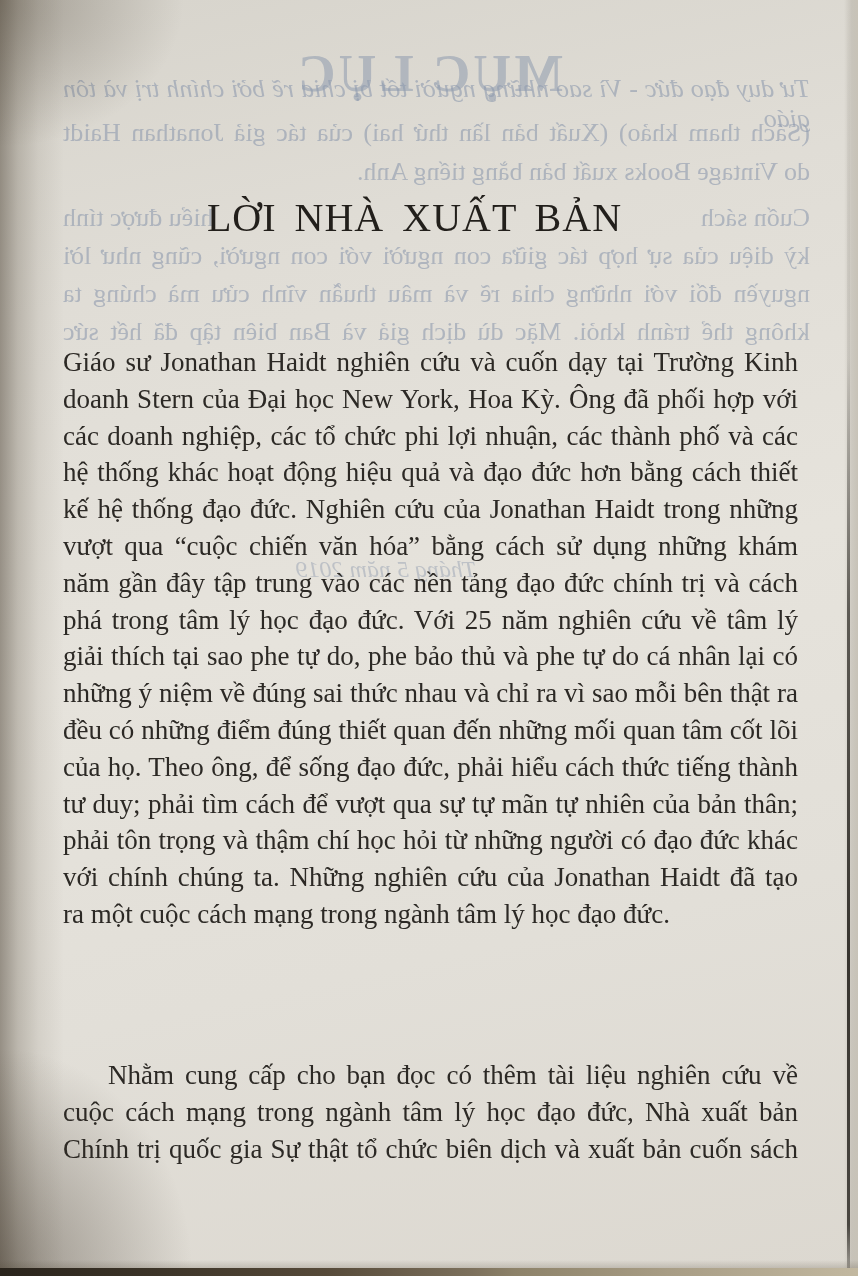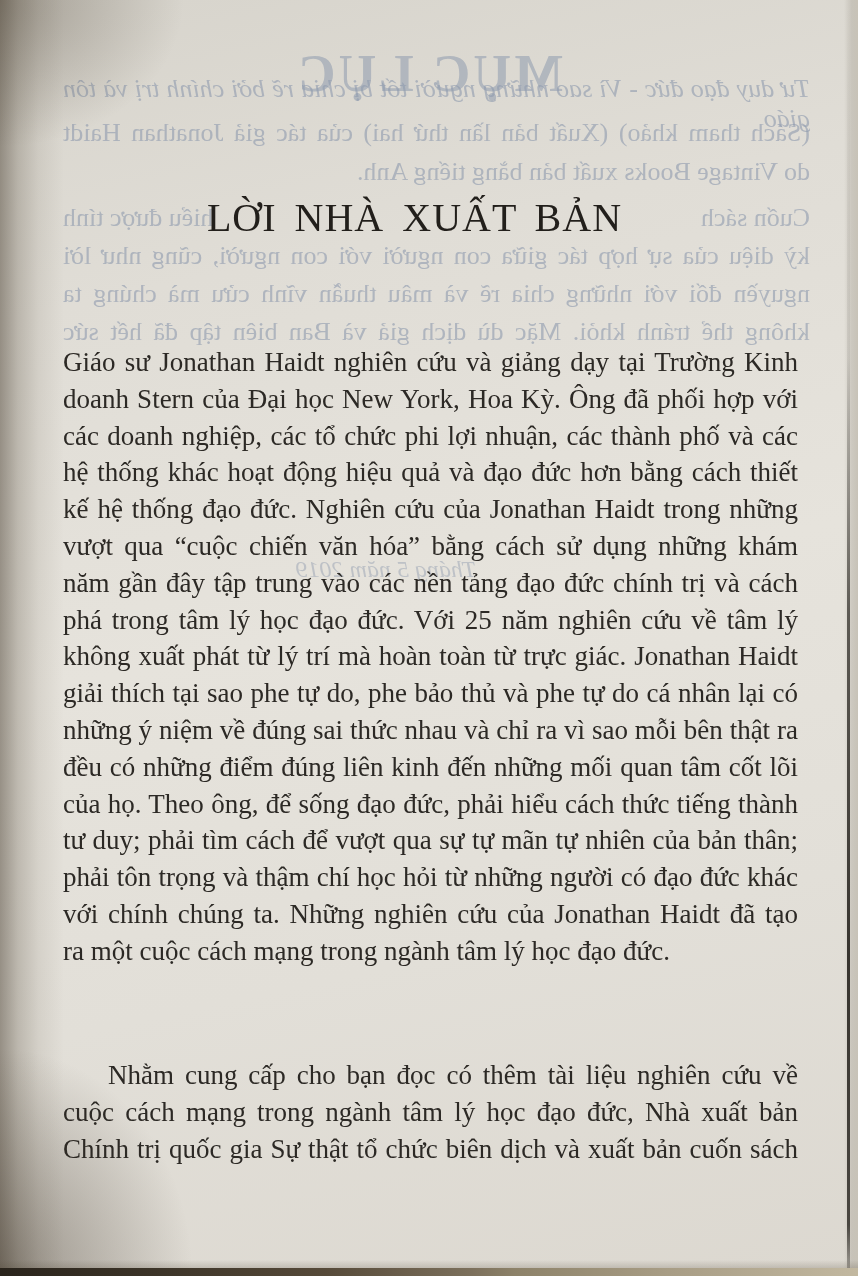--- a/index.html
+++ b/index.html
@@ -125,32 +125,31 @@
     <div class="bt bt-line bt-mid-end">hiểu được tính</div>
     <div class="bt bt-line bt-justify bt-mid-1">kỳ diệu của sự hợp tác giữa con người với con người, cũng như lời</div>
     <div class="bt bt-line bt-justify bt-mid-2">nguyền đối với những chia rẽ và mâu thuẫn vĩnh cửu mà chúng ta</div>
     <div class="bt bt-line bt-justify bt-mid-3">không thể tránh khỏi. Mặc dù dịch giả và Ban biên tập đã hết sức</div>
     <div class="bt bt-line bt-italic bt-date">Tháng 5 năm 2019</div>
   </div>
 
   <h1 class="title">LỜI NHÀ XUẤT BẢN</h1>
 
   <div class="bodytext para1">
-      <div class="bline">Giáo sư Jonathan Haidt nghiên cứu và giảng dạy tại Trường Kinh</div>
+      <div class="bline">Giáo sư Jonathan Haidt nghiên cứu và cuốn dạy tại Trường Kinh</div>
       <div class="bline">doanh Stern của Đại học New York, Hoa Kỳ. Ông đã phối hợp với</div>
       <div class="bline">các doanh nghiệp, các tổ chức phi lợi nhuận, các thành phố và các</div>
       <div class="bline">hệ thống khác hoạt động hiệu quả và đạo đức hơn bằng cách thiết</div>
       <div class="bline">kế hệ thống đạo đức. Nghiên cứu của Jonathan Haidt trong những</div>
       <div class="bline">vượt qua “cuộc chiến văn hóa” bằng cách sử dụng những khám</div>
       <div class="bline">năm gần đây tập trung vào các nền tảng đạo đức chính trị và cách</div>
       <div class="bline">phá trong tâm lý học đạo đức. Với 25 năm nghiên cứu về tâm lý</div>
-      <div class="bline">không xuất phát từ lý trí mà hoàn toàn từ trực giác. Jonathan Haidt</div>
       <div class="bline">giải thích tại sao phe tự do, phe bảo thủ và phe tự do cá nhân lại có</div>
       <div class="bline">những ý niệm về đúng sai thức nhau và chỉ ra vì sao mỗi bên thật ra</div>
-      <div class="bline">đều có những điểm đúng liên kinh đến những mối quan tâm cốt lõi</div>
+      <div class="bline">đều có những điểm đúng thiết quan đến những mối quan tâm cốt lõi</div>
       <div class="bline">của họ. Theo ông, để sống đạo đức, phải hiểu cách thức tiếng thành</div>
       <div class="bline">tư duy; phải tìm cách để vượt qua sự tự mãn tự nhiên của bản thân;</div>
       <div class="bline">phải tôn trọng và thậm chí học hỏi từ những người có đạo đức khác</div>
       <div class="bline">với chính chúng ta. Những nghiên cứu của Jonathan Haidt đã tạo</div>
       <div class="bline short">ra một cuộc cách mạng trong ngành tâm lý học đạo đức.</div>
     </div>
 
   <div class="bodytext para2">
       <div class="bline indent">Nhằm cung cấp cho bạn đọc có thêm tài liệu nghiên cứu về</div>
       <div class="bline">cuộc cách mạng trong ngành tâm lý học đạo đức, Nhà xuất bản</div>

